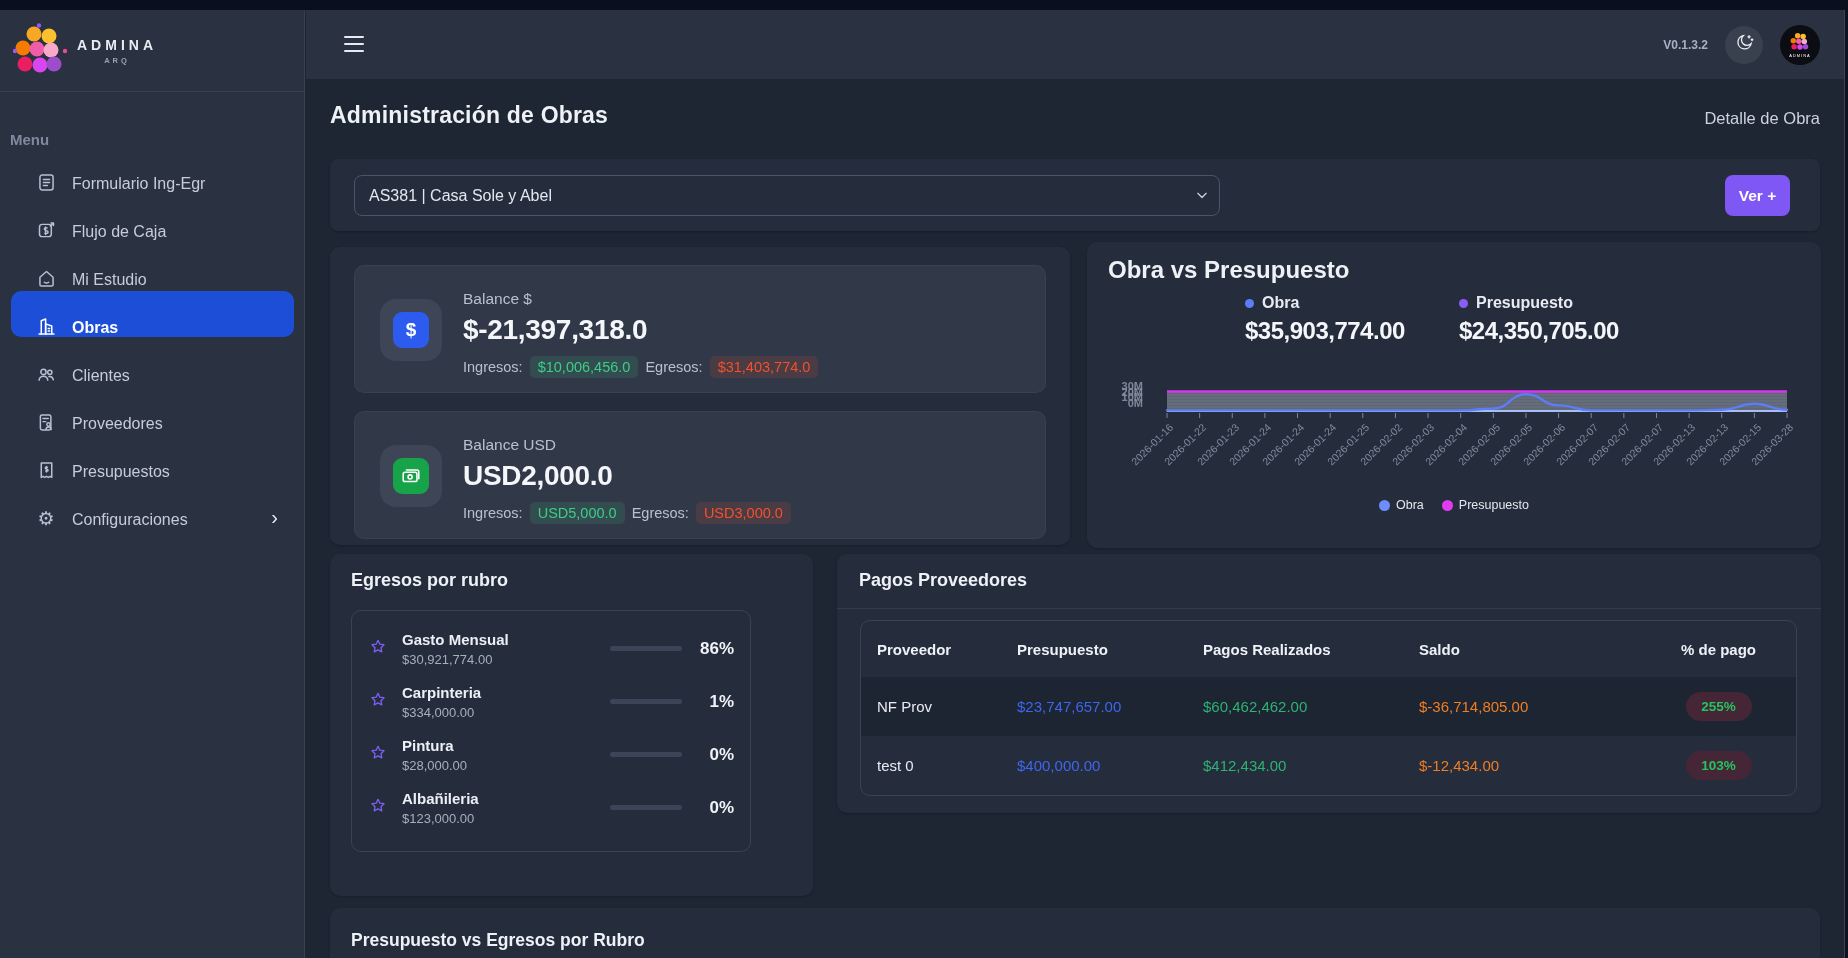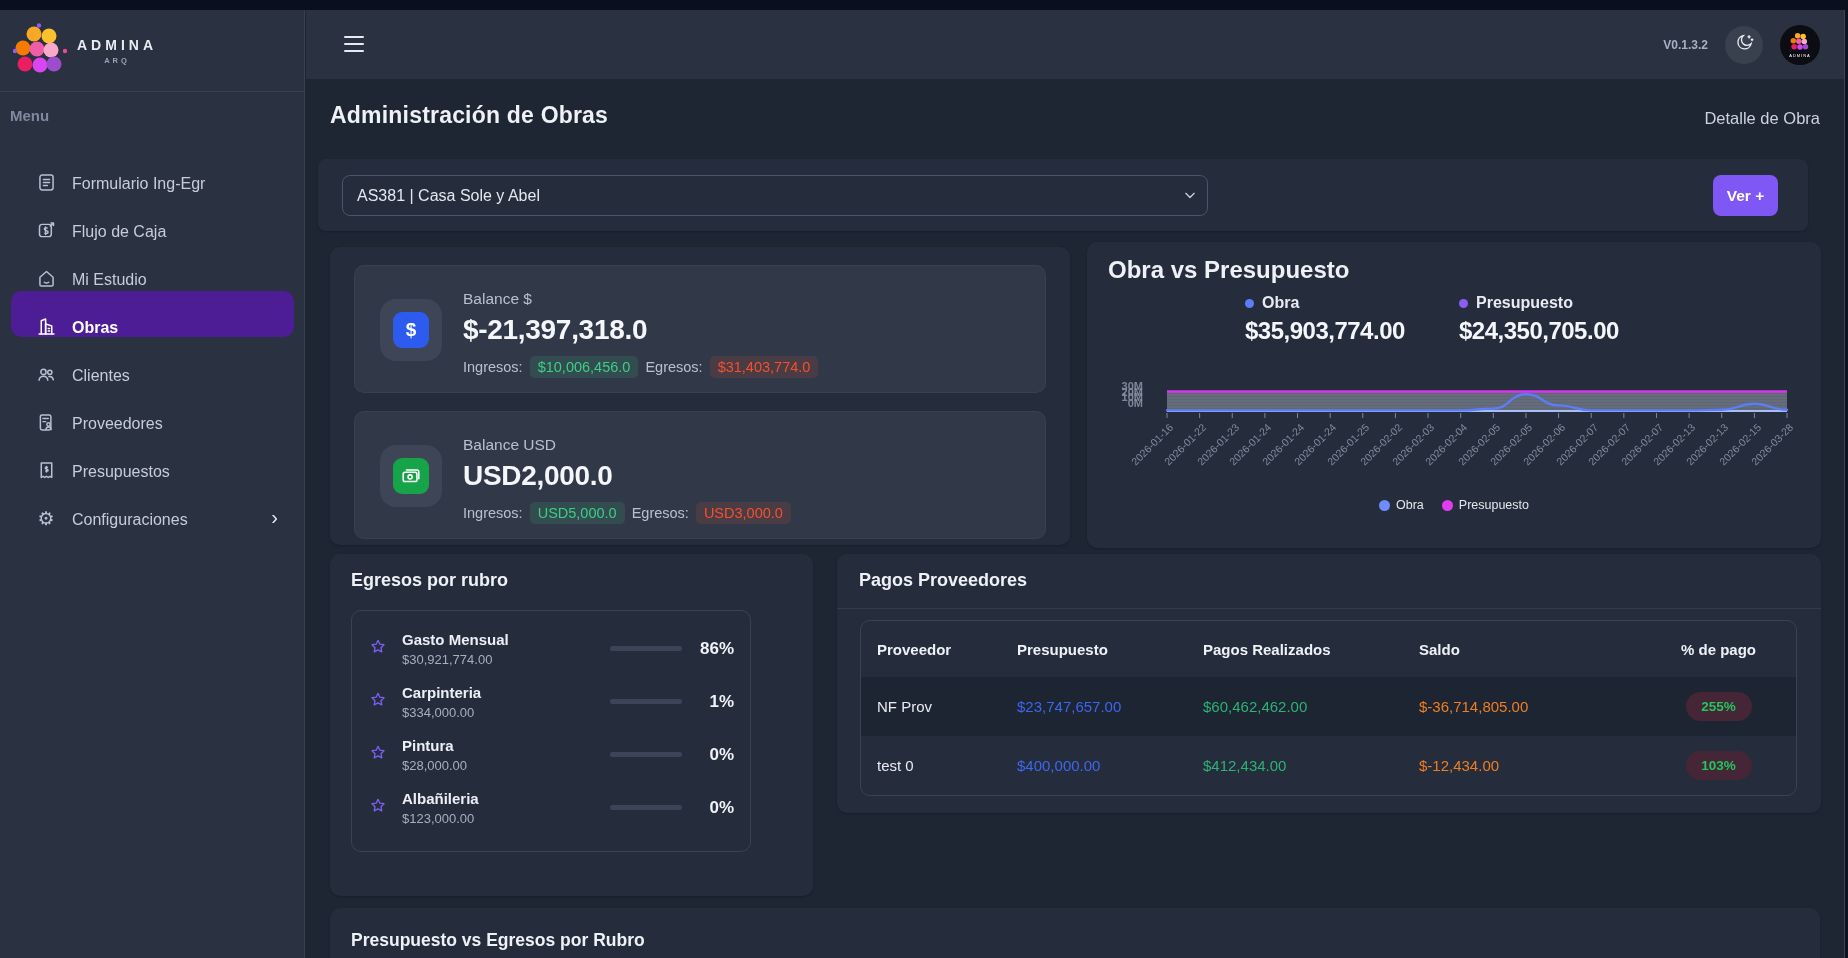--- a/index.html
+++ b/index.html
@@ -9,24 +9,24 @@
   
   .top-strip { position:absolute; left:0; top:0; width:1848px; height:10px; background:#0a0f1d; }
 
   
   .sidebar { position:absolute; left:0; top:10px; width:305px; height:948px; background:#2a3140; border-right:1px solid #39404f; }
   .sidebar-header { position:relative; height:82px; border-bottom:1px solid #39404f; display:flex; align-items:center; padding-left:12px; gap:9px; }
   .brand-logo svg { display:block; }
   .brand-text { display:flex; flex-direction:column; align-items:center; }
   .brand-name { font-size:14px; font-weight:bold; letter-spacing:4px; color:#e9ecf3; }
   .brand-sub { font-size:7.5px; font-weight:bold; letter-spacing:3px; color:#9aa3b5; margin-top:3px; }
-  .menu-label { position:absolute; left:10px; top:97px; font-size:15px; font-weight:bold; color:#8089a0; }
+  .menu-label { position:absolute; left:10px; top:121px; font-size:15px; font-weight:bold; color:#8089a0; }
   .nav { position:absolute; left:11px; top:137px; width:283px; display:flex; flex-direction:column; gap:2px; }
   .nav-item { height:46px; display:flex; align-items:flex-end; gap:15px; padding-left:24px; border-radius:10px; color:#c6ccda; font-size:16px; cursor:pointer; }
-  .nav-item.active { background:#4c1d95; color:#ffffff; font-weight:bold; }
+  .nav-item.active { background:#1d4ed8; color:#ffffff; font-weight:bold; }
   .nav-icon { width:22px; height:22px; display:flex; align-items:center; justify-content:center; color:#b9c0d2; }
   .nav-item.active .nav-icon { color:#ffffff; }
   .nav-icon svg { width:21px; height:21px; stroke:currentColor; fill:none; stroke-width:1.7; stroke-linecap:round; stroke-linejoin:round; }
   .gear-glyph { font-size:19px; line-height:1; }
   .nav-chevron { margin-left:auto; margin-right:16px; font-size:20px; color:#e8ebf2; }
 
   
   .topbar { position:absolute; left:306px; top:10px; width:1542px; height:69px; background:#2a3140; }
   .hamburger { position:absolute; left:38px; top:26px; width:20px; height:16px; display:flex; flex-direction:column; justify-content:space-between; cursor:pointer; }
   .hamburger span { display:block; height:2.4px; background:#e6eaf2; border-radius:2px; }
@@ -40,21 +40,21 @@
   
   .scroll-edge { position:absolute; right:0; top:10px; width:4px; height:948px; background:#0d1220; border-left:1px solid #3a4354; }
 
   
   .page-title { position:absolute; left:330px; top:102px; font-size:23px; font-weight:bold; color:#eef1f6; letter-spacing:0.2px; }
   .breadcrumb { position:absolute; right:28px; top:109px; font-size:16.5px; color:#ccd2de; }
 
   .card { position:absolute; background:#252d3c; border-radius:10px; box-shadow:0 1px 2px rgba(0,0,0,0.2); }
 
   
-  .select-card { left:318px; top:159px; width:1490px; height:72px; border-radius:8px; }
+  .select-card { left:330px; top:159px; width:1490px; height:72px; border-radius:8px; }
   .obra-select { position:absolute; left:24px; top:16px; width:866px; height:41px; background:#252d3c; border:1px solid #4b5468; border-radius:8px; color:#e3e7ef; font-size:16px; padding:0 36px 0 14px; appearance:none; -webkit-appearance:none; font-family:"Liberation Sans",sans-serif; }
   .select-chevron { position:absolute; left:862px; top:26px; pointer-events:none; }
   .select-chevron svg { width:20px; height:20px; stroke:#c7cdd9; fill:none; stroke-width:1.6; stroke-linecap:round; stroke-linejoin:round; }
   .ver-btn { position:absolute; right:30px; top:16px; width:65px; height:41px; background:#7e57f4; border:none; border-radius:8px; color:#ffffff; font-size:15.5px; font-weight:bold; cursor:pointer; font-family:"Liberation Sans",sans-serif; }
 
   
   .balances-card { left:330px; top:247px; width:740px; height:298px; }
   .balance-item { position:relative; margin:18px 24px 14px 24px; height:128px; background:#313949; border-radius:10px; border:1px solid rgba(255,255,255,0.04); }
   .balance-icon-outer { position:absolute; left:25px; top:33px; width:62px; height:62px; background:#3d4557; border-radius:16px; display:flex; align-items:center; justify-content:center; }
   .balance-icon-inner { width:36px; height:36px; border-radius:9px; display:flex; align-items:center; justify-content:center; }

